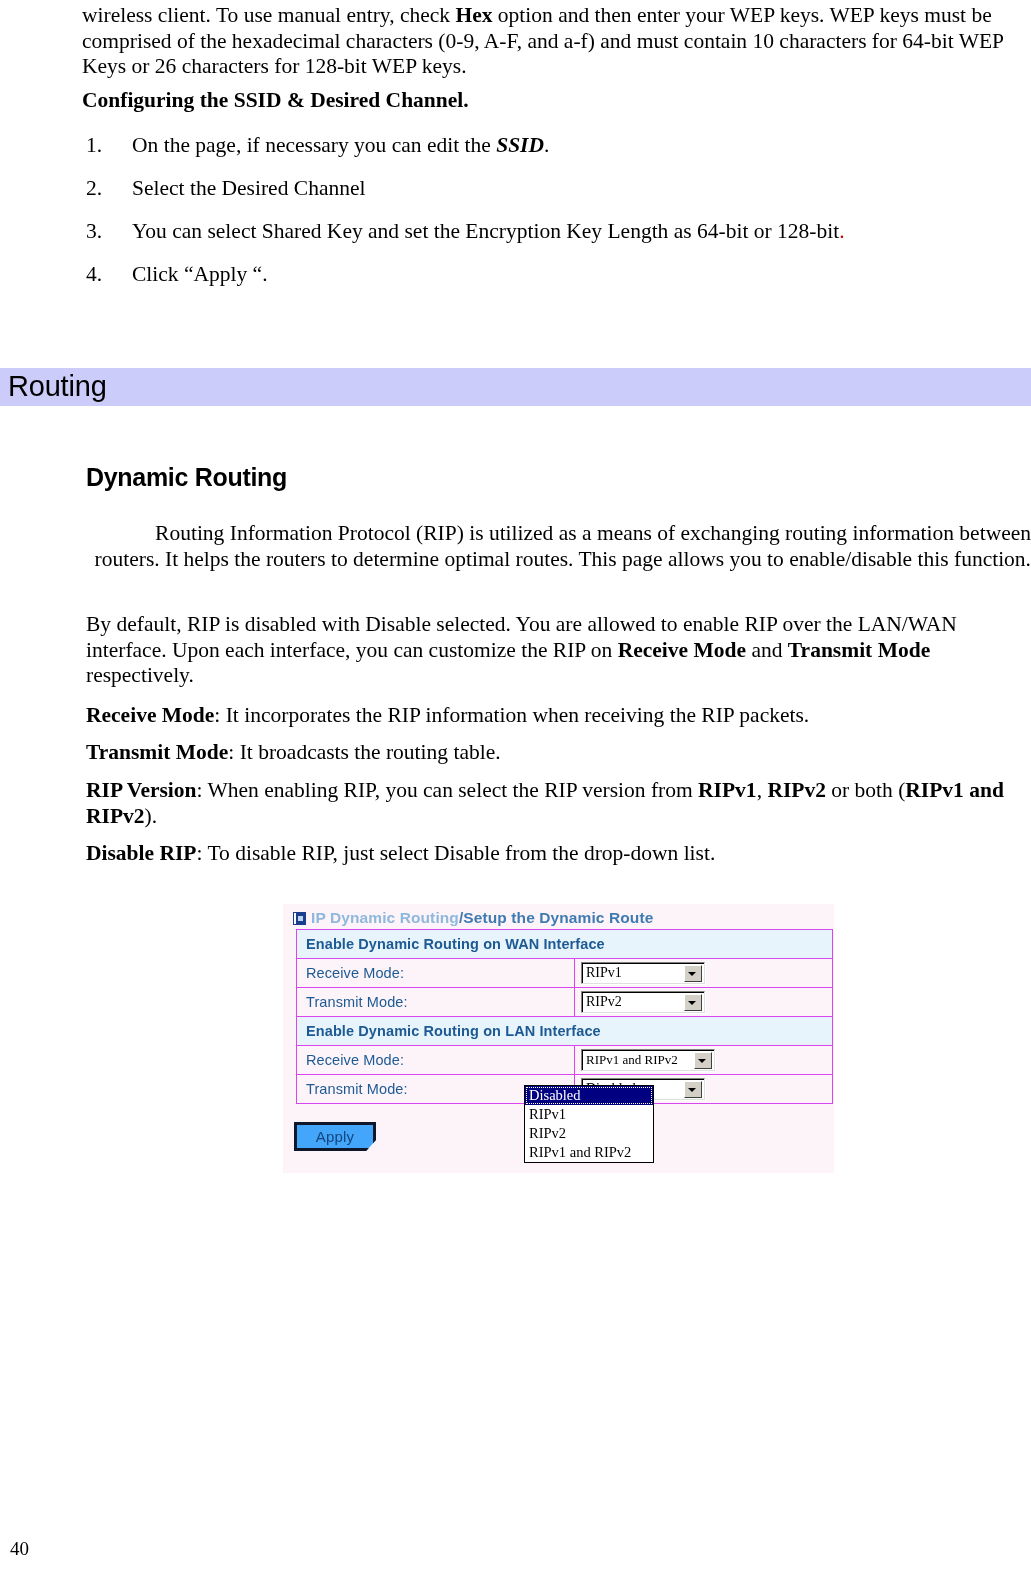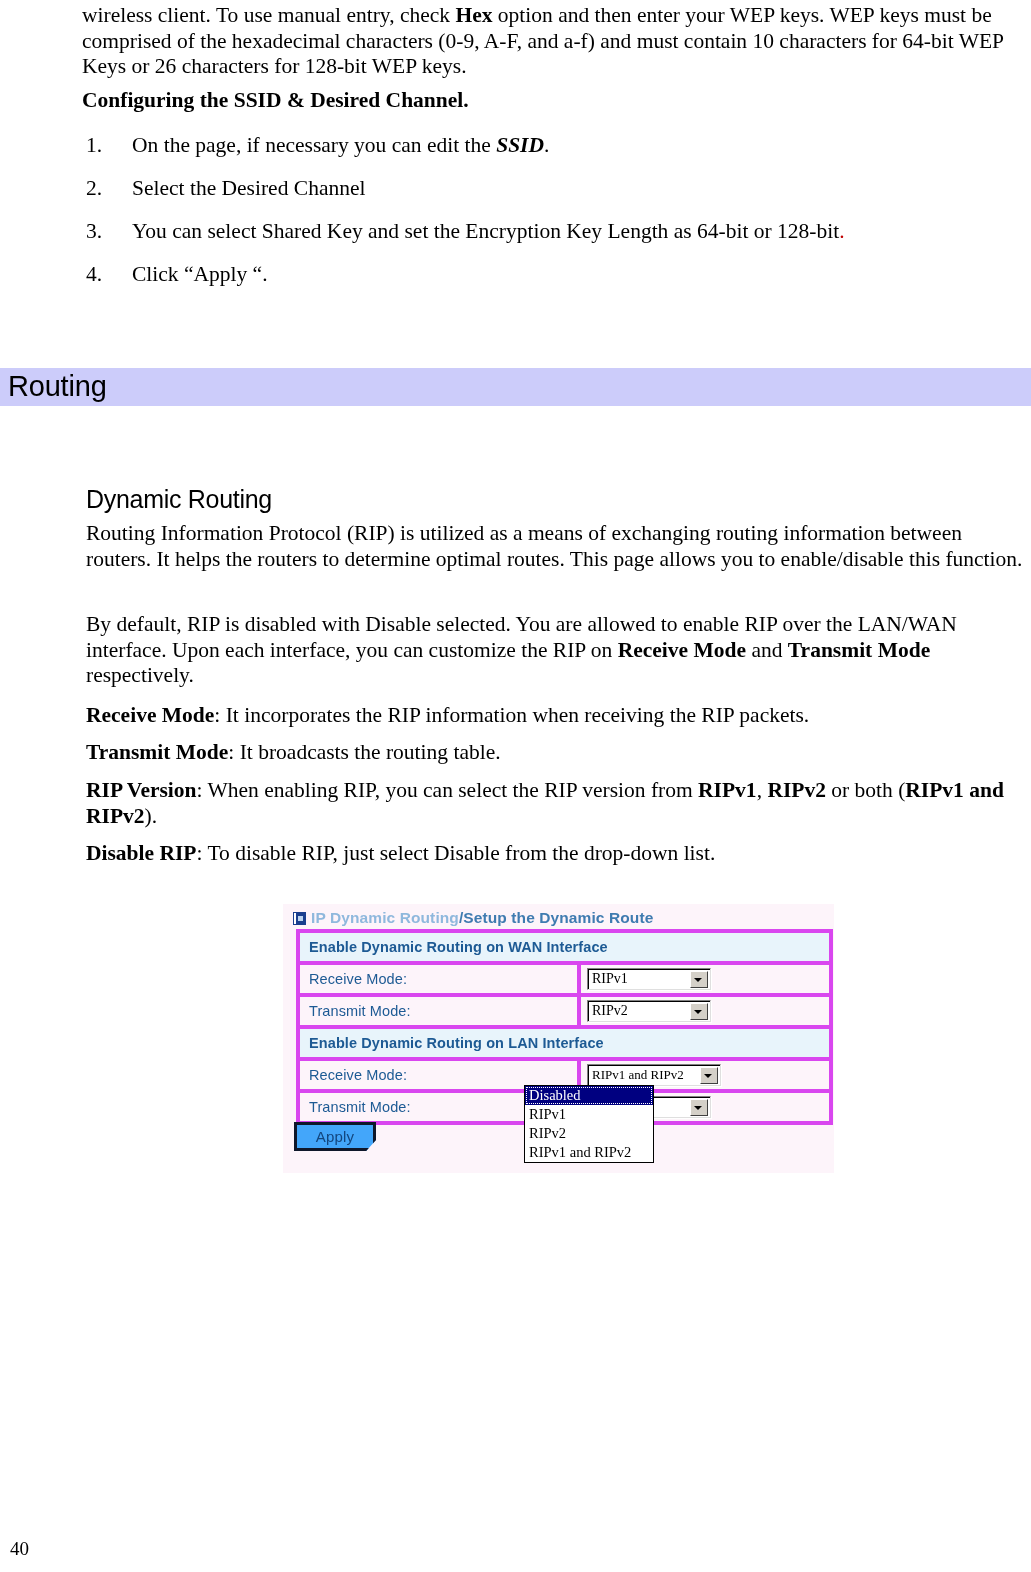--- a/index.html
+++ b/index.html
@@ -71,24 +71,23 @@
     font-size: 29px;
     font-weight: 400;
     color: #000;
     letter-spacing: -0.2px;
   }
 
   .section-heading {
     position: absolute;
     font-family: "Liberation Sans", "DejaVu Sans", sans-serif;
     font-size: 25px;
-    font-weight: normal;
+    font-weight: bold;
     color: #000;
     letter-spacing: -0.3px;
-    margin-top: 22px;
   }
 
   
   .router-shot {
     position: absolute;
     left: 283px;
     top: 904px;
     width: 551px;
     height: 269px;
     background: #fdf4fa;
@@ -144,21 +143,21 @@
   }
 
   .shot-table {
     position: absolute;
     left: 13px;
     top: 25px;
     width: 537px;
     border-collapse: collapse;
   }
   .shot-table td {
-    border: 4px solid #d946ef;
+    border: 1px solid #d946ef;
     padding: 0;
     height: 28px;
     vertical-align: middle;
   }
   .row-header td {
     background: #e8f4fb;
     color: #1d5a94;
     font-size: 14.5px;
     font-weight: bold;
     padding-left: 9px;
@@ -327,21 +326,21 @@
   </div>
 
   <div class="chapter-bar" style="top:368px;">
     <span class="chapter-title">Routing</span>
   </div>
 
   <div class="section-heading" style="left:86px; top:463px;">
     <span>Dynamic Routing</span>
   </div>
 
-  <div class="body-text" style="left:86px; top:521px; width:945px;">
+  <div class="body-text" style="left:86px; top:521px; width:945px;text-align:right;">
     <span>Routing Information Protocol (RIP) is utilized as a means of exchanging routing information between routers. It helps the routers to determine optimal routes. This page allows you to enable/disable this function.</span>
   </div>
 
   <div class="body-text" style="left:86px; top:703px; width:945px;">
     <b>Receive Mode</b><span>: It incorporates the RIP information when receiving the RIP packets.</span>
   </div>
 
   <div class="body-text" style="left:86px; top:612px; width:945px;">
     <span>By default, RIP is disabled with Disable selected. You are allowed to enable RIP over the LAN/WAN interface. Upon each interface, you can customize the RIP on </span><b>Receive Mode</b><span> and </span><b>Transmit Mode</b><span> respectively.</span>
   </div>

